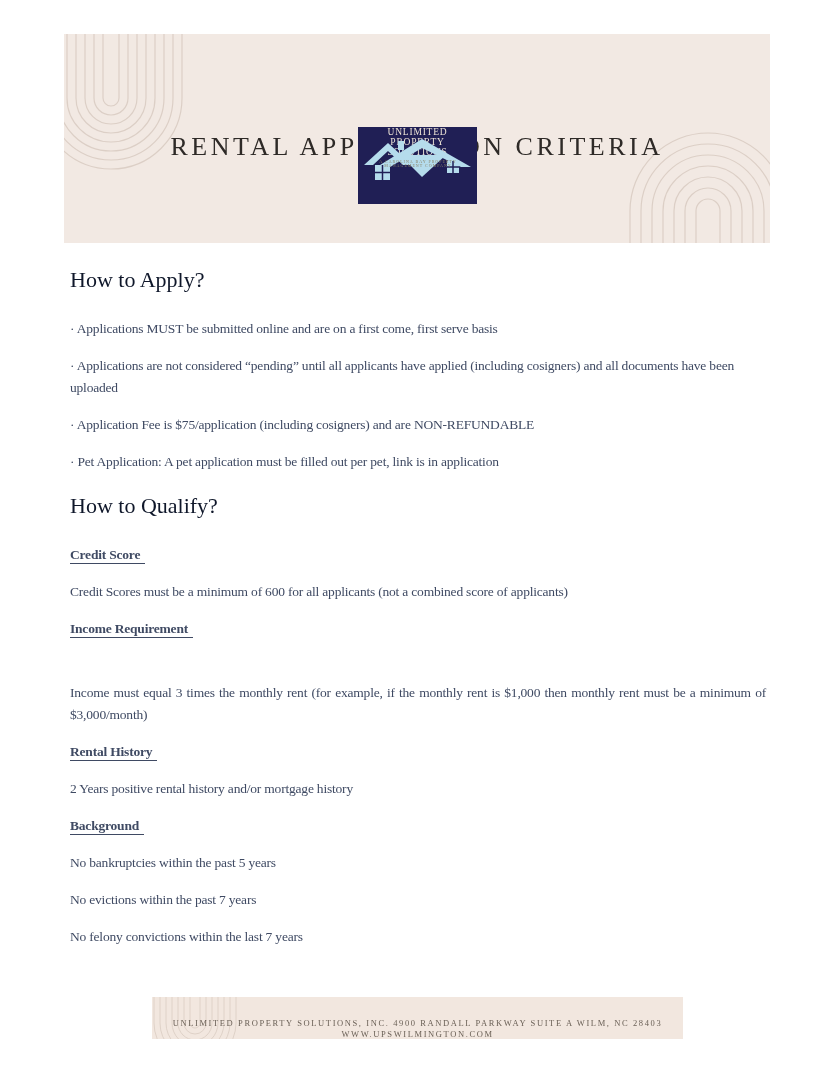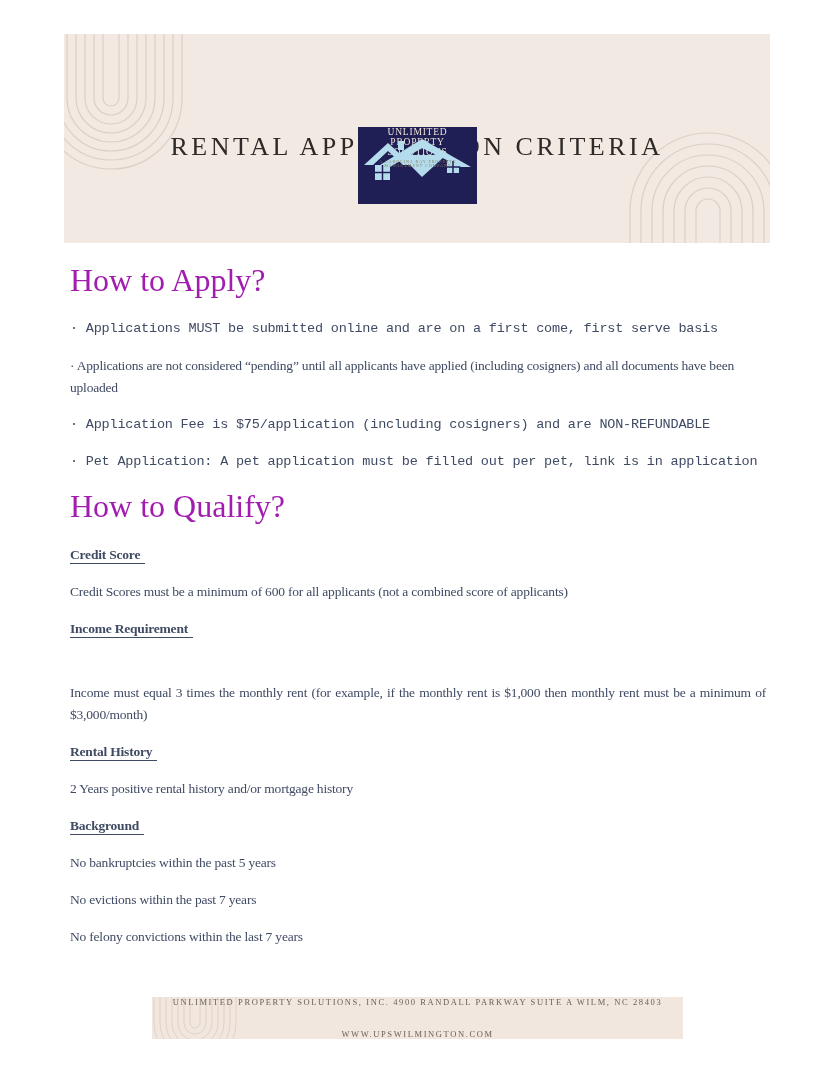--- a/index.html
+++ b/index.html
@@ -19,34 +19,34 @@
         background:#201f55;overflow:hidden;text-align:center;}
   .logo-house{display:block;margin:10px auto 0;}
   .logo-line{font-size:9.5px;line-height:10px;letter-spacing:0.8px;color:#efe6d8;}
   .logo-tagline{width:238px;margin-left:-59.5px;margin-top:2px;
                 transform:scale(.5);transform-origin:50% 0;text-align:center;}
   .tag-line{font-size:8px;line-height:9px;letter-spacing:2px;color:#8a8266;}
 
   
   main{position:absolute;left:0;top:0;width:834px;box-sizing:border-box;
        padding:262px 68px 0 70px;color:#3f4a63;}
-  h2{font-size:32px;line-height:36px;font-weight:500;color:#a21caf;margin:0 0 20px;}
+  h2{font-size:22px;line-height:36px;font-weight:500;color:#0f172a;margin:0 0 20px;}
   h2.qualify{}
   p,h3{font-size:13.5px;line-height:22px;letter-spacing:-0.2px;margin:0 0 15px;}
   h3{font-weight:bold;}
   h3 .u{border-bottom:1.2px solid currentColor;padding:0 5px 1px 0;}
-  .nowrap{white-space:nowrap;font-family:Liberation Mono, monospace;}
+  .nowrap{white-space:nowrap;}
   .justify{text-align:justify;margin-top:42px;}
 
   
   .footer{position:absolute;left:152px;top:997px;width:531px;height:42px;
           background:#f2e7df;overflow:hidden;}
   .footer svg{position:absolute;left:0;top:0;}
   .footer-inner{position:relative;height:100%;display:flex;flex-direction:column;
-                justify-content:space-between;align-items:center;gap:1px;}
+                justify-content:flex-end;align-items:center;gap:1px;}
   .f-line{font-size:8.5px;line-height:10px;letter-spacing:1.6px;color:#6b6157;
           white-space:nowrap;}
 </style>
 </head>
 <body>
 
 <div class="page">
 
   <header class="band">
     <svg width="706" height="209" viewBox="0 0 706 209">

